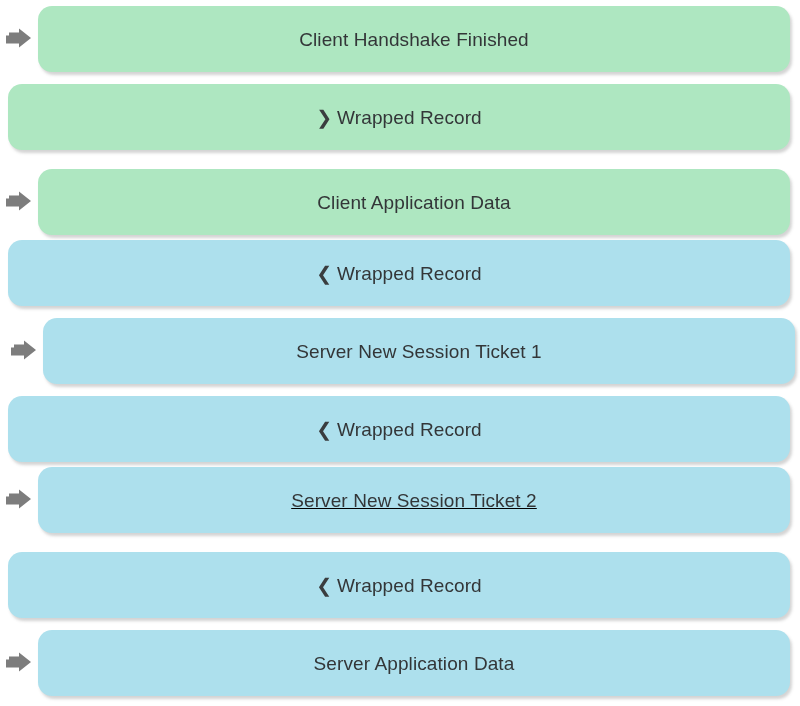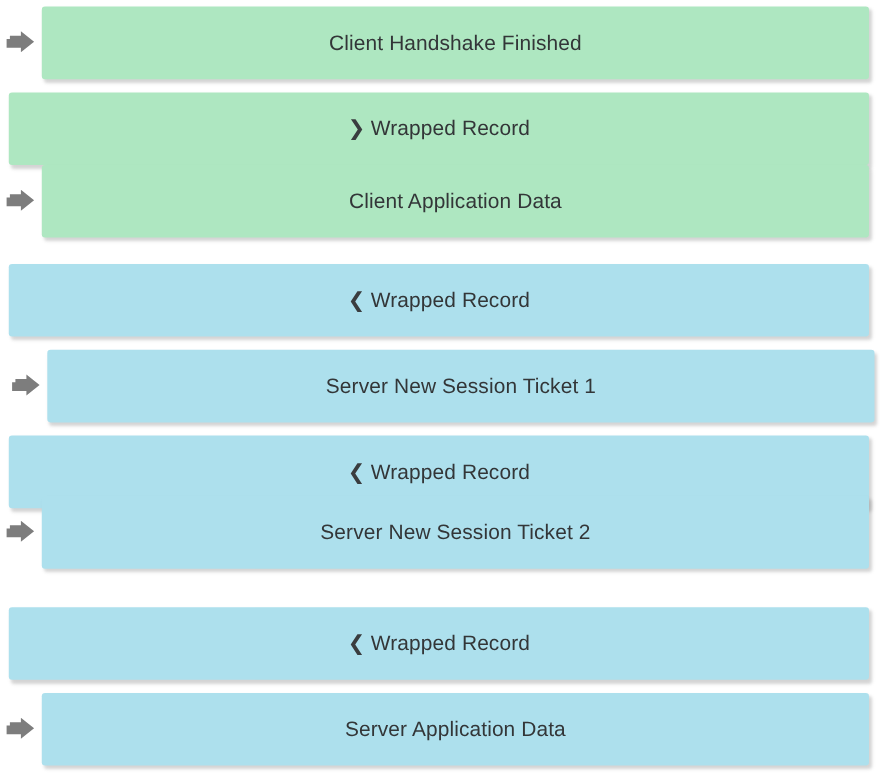--- a/index.html
+++ b/index.html
@@ -41,21 +41,21 @@
   .arrow-icon {
     display: block;
     width: 28px;
     height: 24px;
     color: #7a7a7a;
   }
   .arrow-icon svg { display: block; }
 
   .bar {
     height: 66px;
-    border-radius: 3px;
+    border-radius: 14px;
     display: flex;
     align-items: center;
     justify-content: center;
     box-shadow: 2px 3px 3px rgba(120,120,120,0.32);
     box-sizing: border-box;
     padding: 0 8px;
   }
 
   
   .row.with-arrow .bar {
@@ -120,21 +120,21 @@
     </div>
     <div class="row no-arrow" style="top: 81px;">
       <div class="arrow-slot"></div>
       <div class="bar green">
         <div class="label-wrap">
           <span class="chev">❯</span>
           <span class="bar-label">Wrapped Record</span>
         </div>
       </div>
     </div>
-    <div class="row with-arrow" style="top: 147px;">
+    <div class="row with-arrow" style="top: 166px;">
       <div class="arrow-slot">
         <span class="arrow-icon">
           <svg viewBox="0 0 28 24" width="28" height="24" aria-hidden="true">
             <path fill="#7d7d7d" d="M1 8.5 h3 v-3 h10 v-4 l12 9.5 -12 9.5 v-4 h-13 z"></path>
           </svg>
         </span>
       </div>
       <div class="bar green">
         <div class="label-wrap">
           <span class="bar-label">Client Application Data</span>
@@ -166,21 +166,21 @@
     </div>
     <div class="row no-arrow" style="top: 393px;">
       <div class="arrow-slot"></div>
       <div class="bar blue">
         <div class="label-wrap">
           <span class="chev">❮</span>
           <span class="bar-label">Wrapped Record</span>
         </div>
       </div>
     </div>
-    <div class="row with-arrow" style="top: 448px;">
+    <div class="row with-arrow" style="top: 464px; text-decoration: underline;">
       <div class="arrow-slot">
         <span class="arrow-icon">
           <svg viewBox="0 0 28 24" width="28" height="24" aria-hidden="true">
             <path fill="#7d7d7d" d="M1 8.5 h3 v-3 h10 v-4 l12 9.5 -12 9.5 v-4 h-13 z"></path>
           </svg>
         </span>
       </div>
       <div class="bar blue">
         <div class="label-wrap">
           <span class="bar-label">Server New Session Ticket 2</span>

